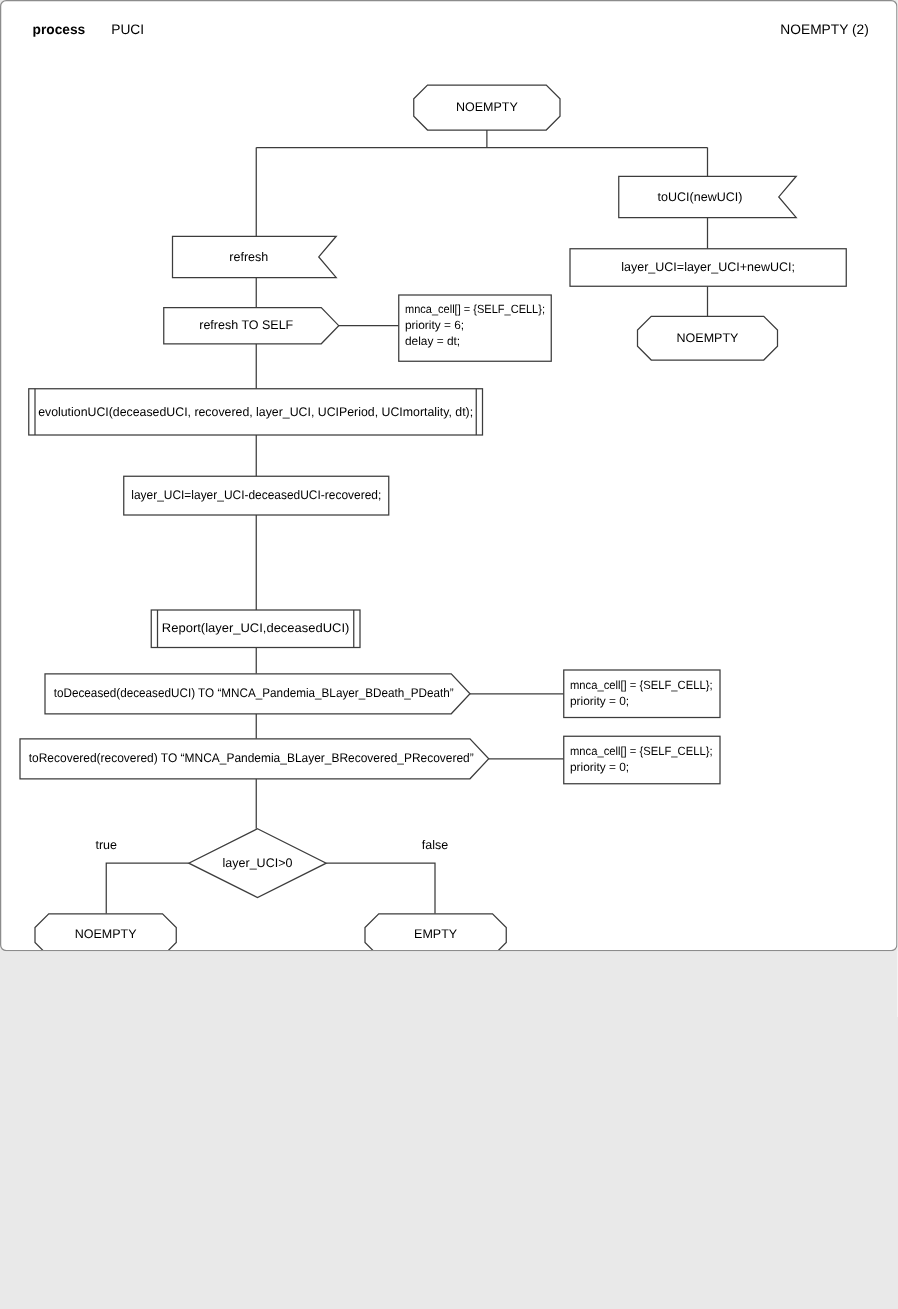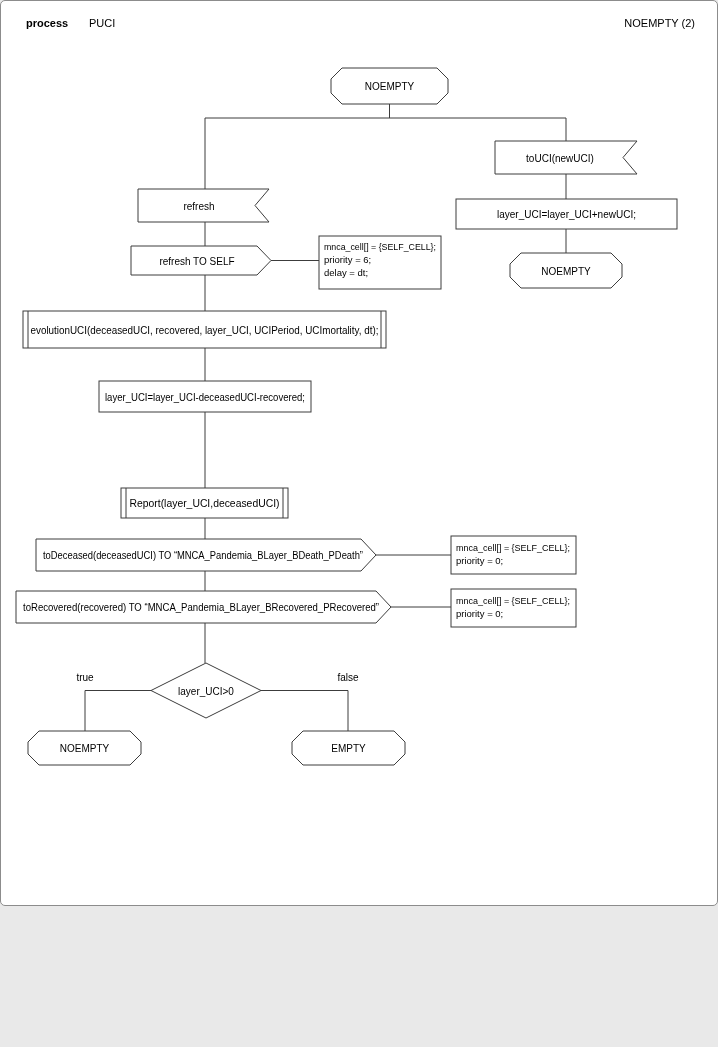--- a/index.html
+++ b/index.html
@@ -1,18 +1,18 @@
 <!DOCTYPE html>
 <html><head>
 <meta charset="utf-8">
 <style>
   html,body { margin:0; padding:0; background:#e9e9e9; }
   .page {
     position:relative;
-    width:718px; height:906px;
+    width:718px; height:761px;
     background:#ffffff;
     border:1px solid #8c8c8c;
     border-radius:5px;
     box-sizing:border-box;
     margin:0 auto;
     overflow:hidden;
     font-family:"Liberation Sans", sans-serif;
   }
   svg { position:absolute; left:0; top:0; }
   text { font-family:"Liberation Sans", sans-serif; fill:#000; }

